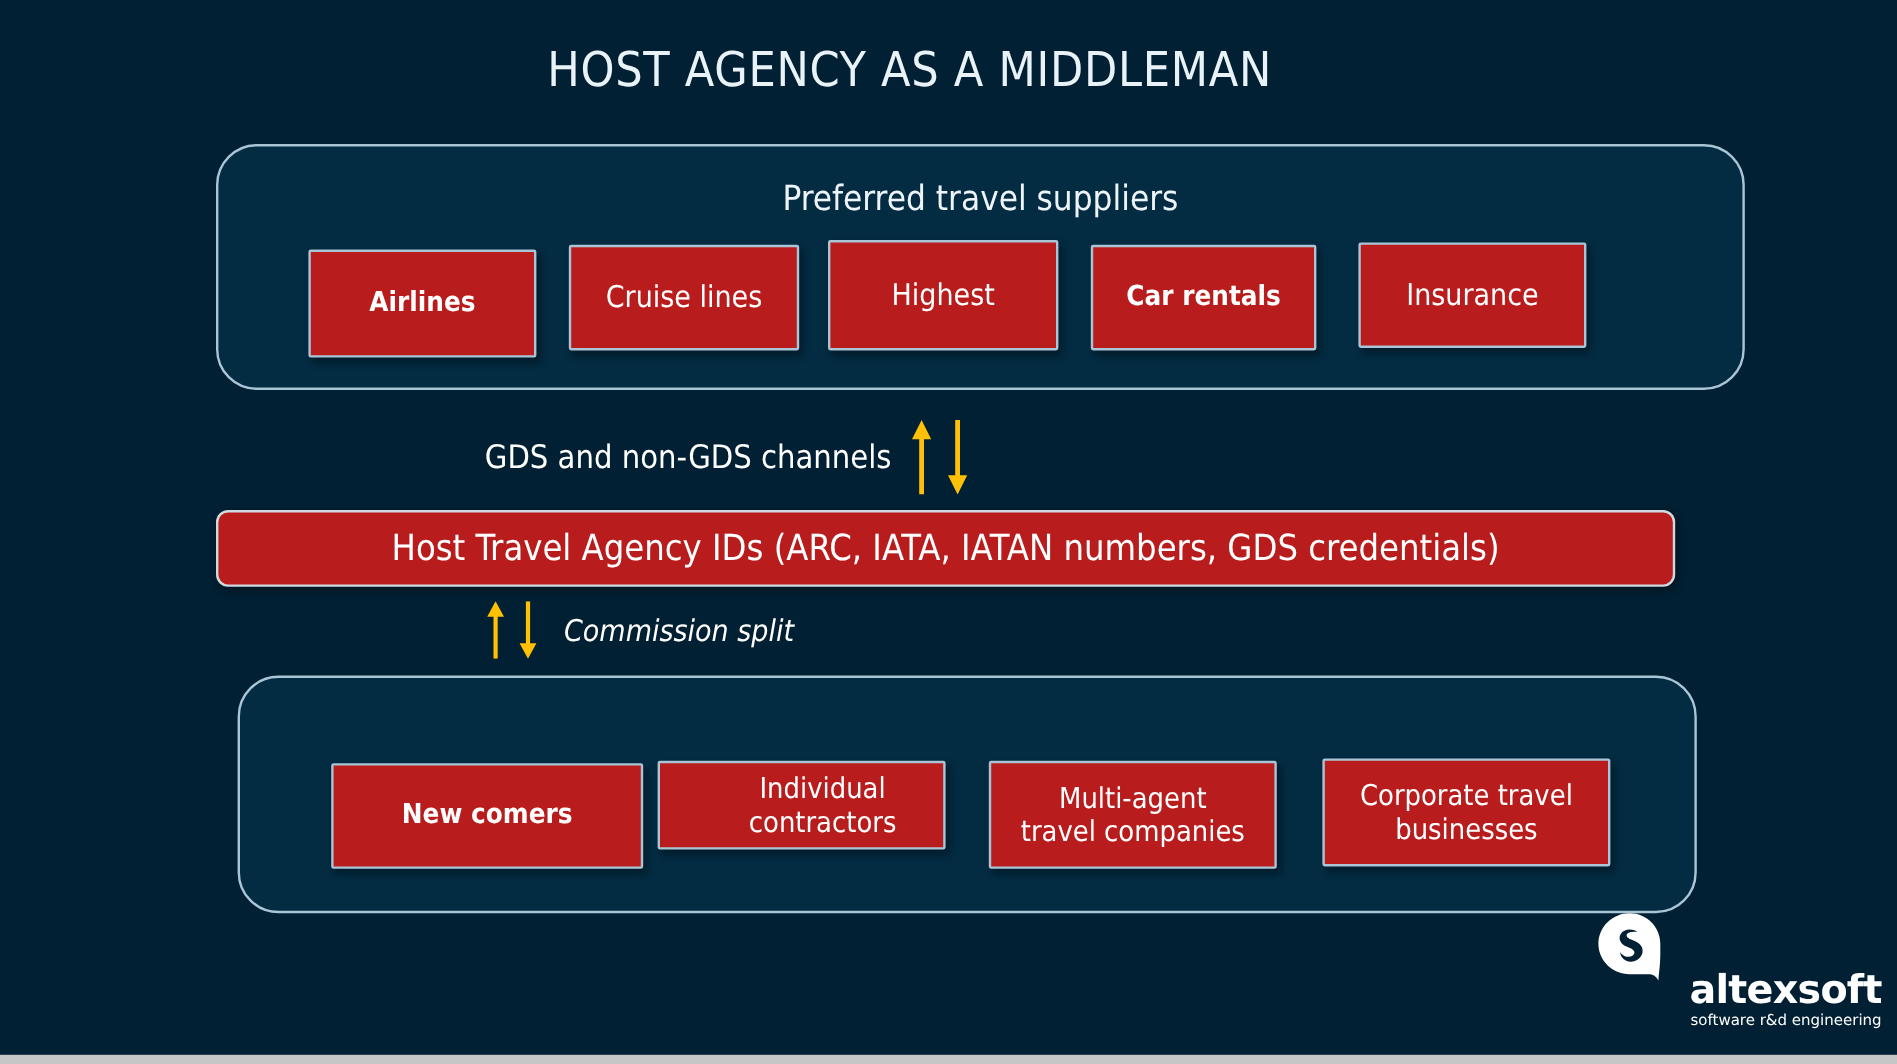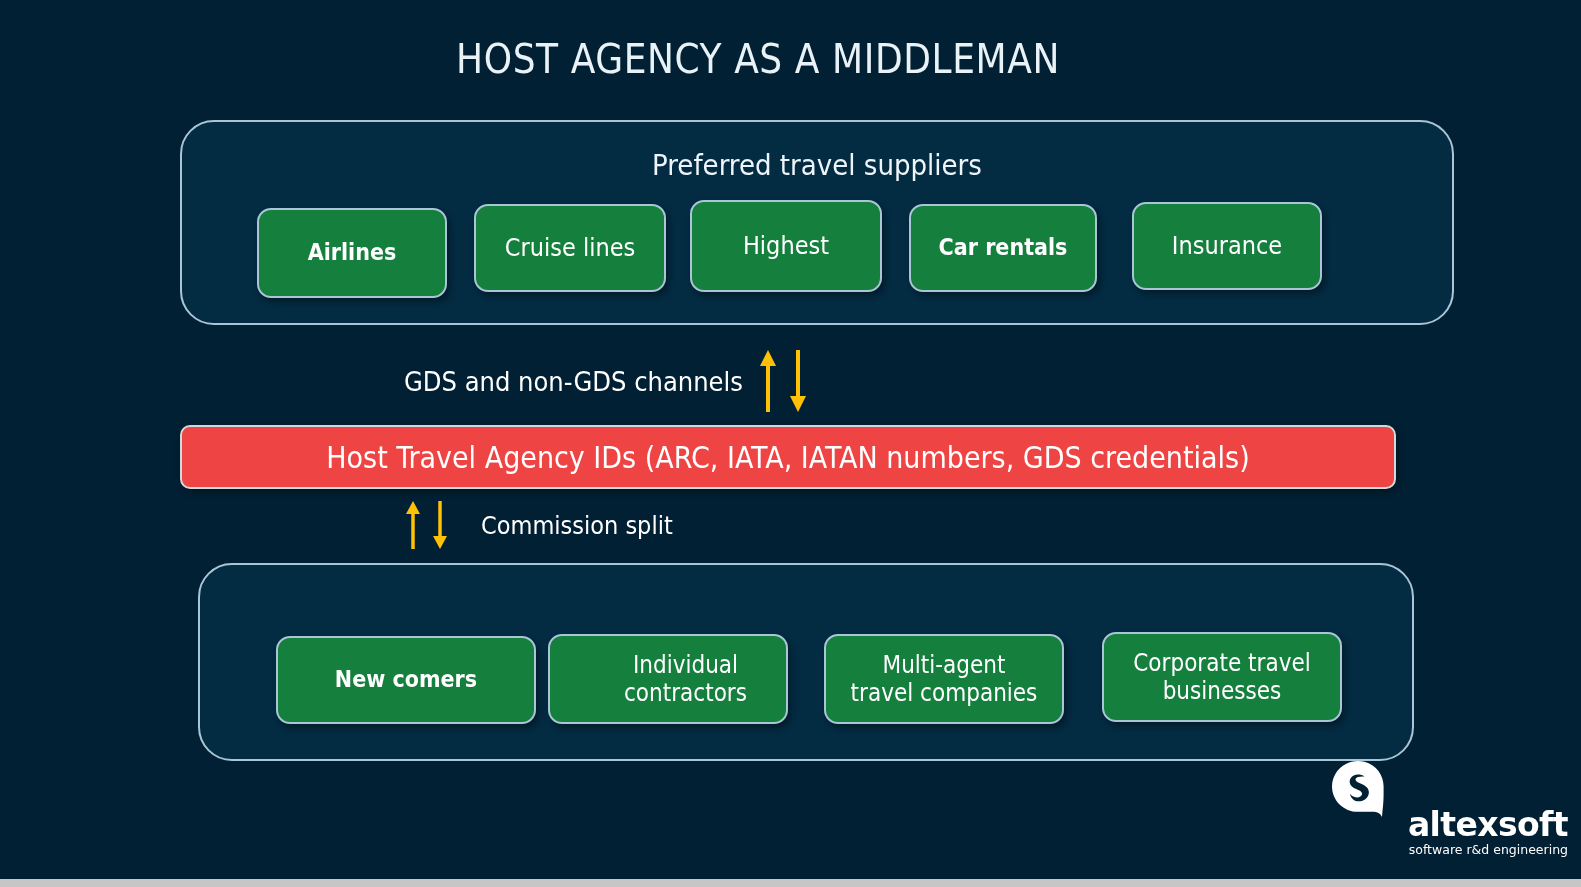--- a/index.html
+++ b/index.html
@@ -63,44 +63,44 @@
     text-align: center;
     color: #eef5fa;
     font-size: 29px;
     font-weight: 400;
     white-space: nowrap;
   }
 
   
   .item-box {
     position: absolute;
-    background: #15803d;
+    background: #b91c1c;
     border: 2px solid #a9c5d6;
-    border-radius: 14px;
+    border-radius: 2px;
     box-shadow: 3px 4px 6px rgba(0,0,0,0.35);
     display: flex;
     align-items: center;
     justify-content: center;
     text-align: center;
     color: #ffffff;
     line-height: 1.18;
   }
 
   .item-box.bold  { font-weight: 700; font-size: 23px; }
   .item-box.plain { font-weight: 400; font-size: 25px; }
   .item-box.two   { font-weight: 400; font-size: 24px; }
 
   
   #green-bar {
     position: absolute;
     left: 180px;
     top: 425px;
     width: 1216px;
     height: 64px;
-    background: #ef4444;
+    background: #b91c1c;
     border: 2px solid #cfd9de;
     border-radius: 10px;
     display: flex;
     align-items: center;
     justify-content: center;
     box-shadow: 2px 3px 7px rgba(0,0,0,0.35);
   }
 
   #green-bar-label {
     color: #ffffff;
@@ -234,33 +234,33 @@
       <svg class="arrow" width="18" height="48" viewBox="0 0 18 48">
         <line x1="9" y1="48" x2="9" y2="11" stroke="#ffc107" stroke-width="3.5"></line>
         <polygon points="9,0 16,13 2,13" fill="#ffc107"></polygon>
       </svg>
       <svg class="arrow" width="18" height="48" viewBox="0 0 18 48" style="margin-left:9px;">
         <line x1="9" y1="0" x2="9" y2="37" stroke="#ffc107" stroke-width="3.5"></line>
         <polygon points="9,48 16,35 2,35" fill="#ffc107"></polygon>
       </svg>
     </span>
 
-    <span class="flow-label" style="margin-left:20px;">Commission split</span>
+    <span class="flow-label" style="margin-left:9px;font-style:italic;">Commission split</span>
   </div>
 
   <div class="panel" id="affiliates-panel" style="left:198px; top:563px; width:1216px; height:198px;">
 
 
     <div class="item-box bold" style="left:76px;  top:71px;  width:260px; height:88px;">
       <span>
         <span>New comers</span>
       </span>
     </div>
 
-    <div class="item-box two" style="left:348px; top:69px;  width:240px; height:90px;padding-left:35px;">
+    <div class="item-box two" style="left:348px; top:69px;  width:240px; height:74px;padding-left:35px;">
       <span>
         <span>Individual</span><br>
         <span>contractors</span>
       </span>
     </div>
 
     <div class="item-box two bold" style="left:624px; top:69px;  width:240px; height:90px;">
       <span>
         <span>Multi-agent</span><br>
         <span>travel companies</span>

